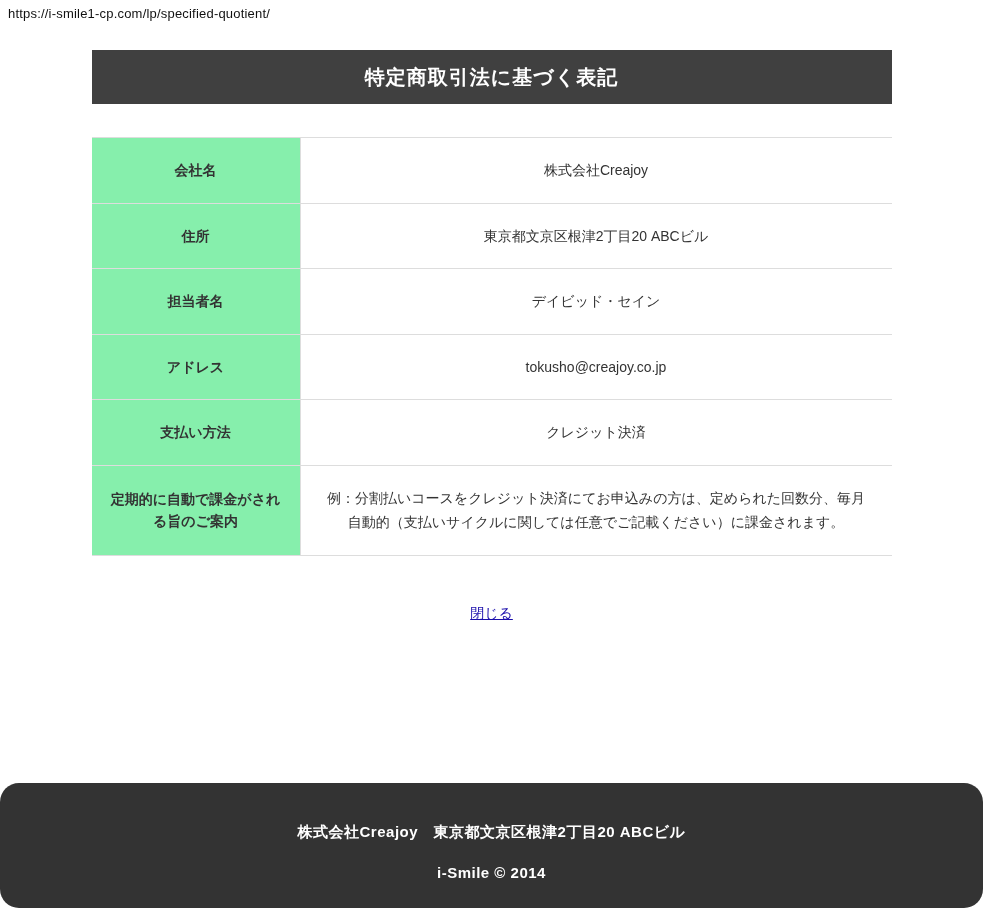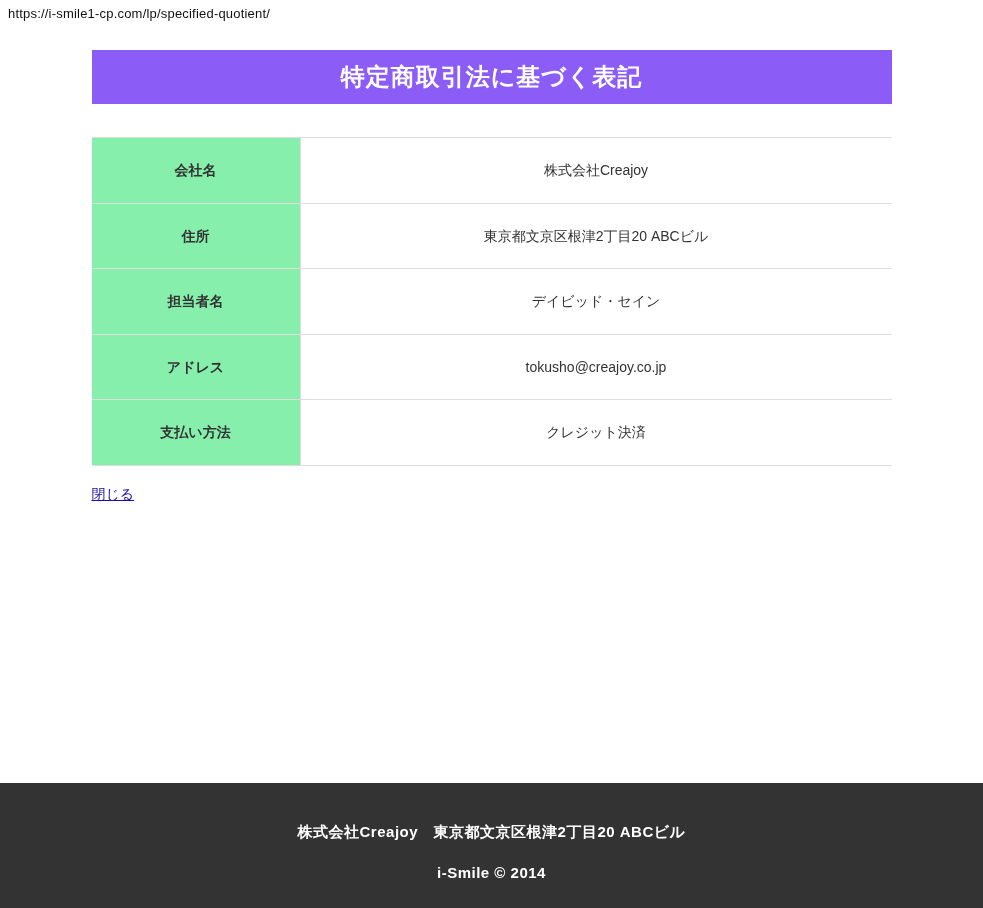--- a/index.html
+++ b/index.html
@@ -23,24 +23,24 @@
     height: 20px;
     line-height: 20px;
     white-space: nowrap;
   }
   .page {
     width: 800px;
     margin: 0 auto;
     padding-top: 26px;
   }
   .page-title {
-    background: #8b5cf6;
+    background: #404040;
     color: #ffffff;
     text-align: center;
-    font-size: 24px;
+    font-size: 20px;
     font-weight: bold;
     line-height: 54px;
     height: 54px;
     letter-spacing: 1px;
   }
   table.info {
     width: 800px;
     border-collapse: collapse;
     margin-top: 33px;
     table-layout: fixed;
@@ -68,37 +68,39 @@
     color: #333333;
     text-align: center;
     vertical-align: middle;
     padding: 20px 22px;
     line-height: 1.75;
   }
   td .line {
     display: block;
   }
   .close-wrap {
-    margin-top: 19px;
+    text-align: center;
+    margin-top: 48px;
   }
   .close-link {
     color: #1a0dab;
     font-size: 14px;
     text-decoration: underline;
     cursor: pointer;
   }
   .footer {
     position: absolute;
     left: 0;
     top: 783px;
     width: 983px;
     height: 125px;
     background: #333333;
     color: #ffffff;
     text-align: center;
+    border-radius: 19px;
   }
   .footer-line1 {
     font-size: 15px;
     font-weight: bold;
     padding-top: 40px;
     letter-spacing: 0.5px;
   }
   .footer-line2 {
     font-size: 15px;
     font-weight: bold;
@@ -140,20 +142,26 @@
         <td>
           <span class="line">tokusho@creajoy.co.jp</span>
         </td>
       </tr>
       <tr>
         <th>支払い方法</th>
         <td>
           <span class="line">クレジット決済</span>
         </td>
       </tr>
+      <tr>
+        <th>定期的に自動で課金がされる旨のご案内</th>
+        <td>
+          <span class="line">例：分割払いコースをクレジット決済にてお申込みの方は、定められた回数分、毎月自動的（支払いサイクルに関しては任意でご記載ください）に課金されます。</span>
+        </td>
+      </tr>
     </tbody>
   </table>
 
   <div class="close-wrap">
     <a class="close-link" href="#">閉じる</a>
   </div>
 
 </div>
 
 <div class="footer">

